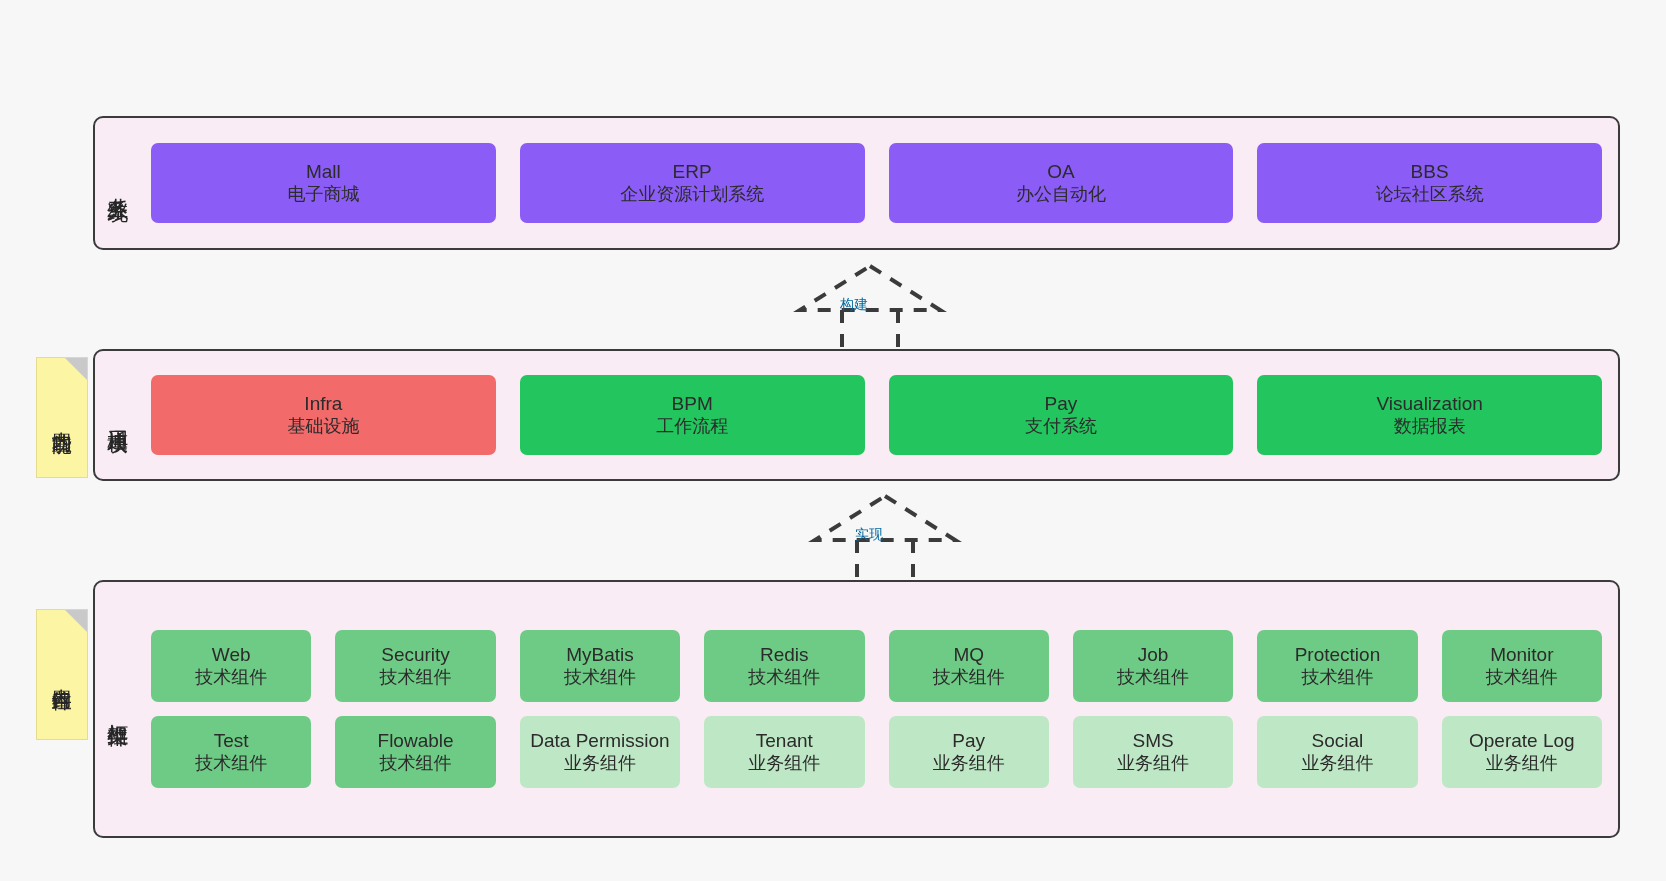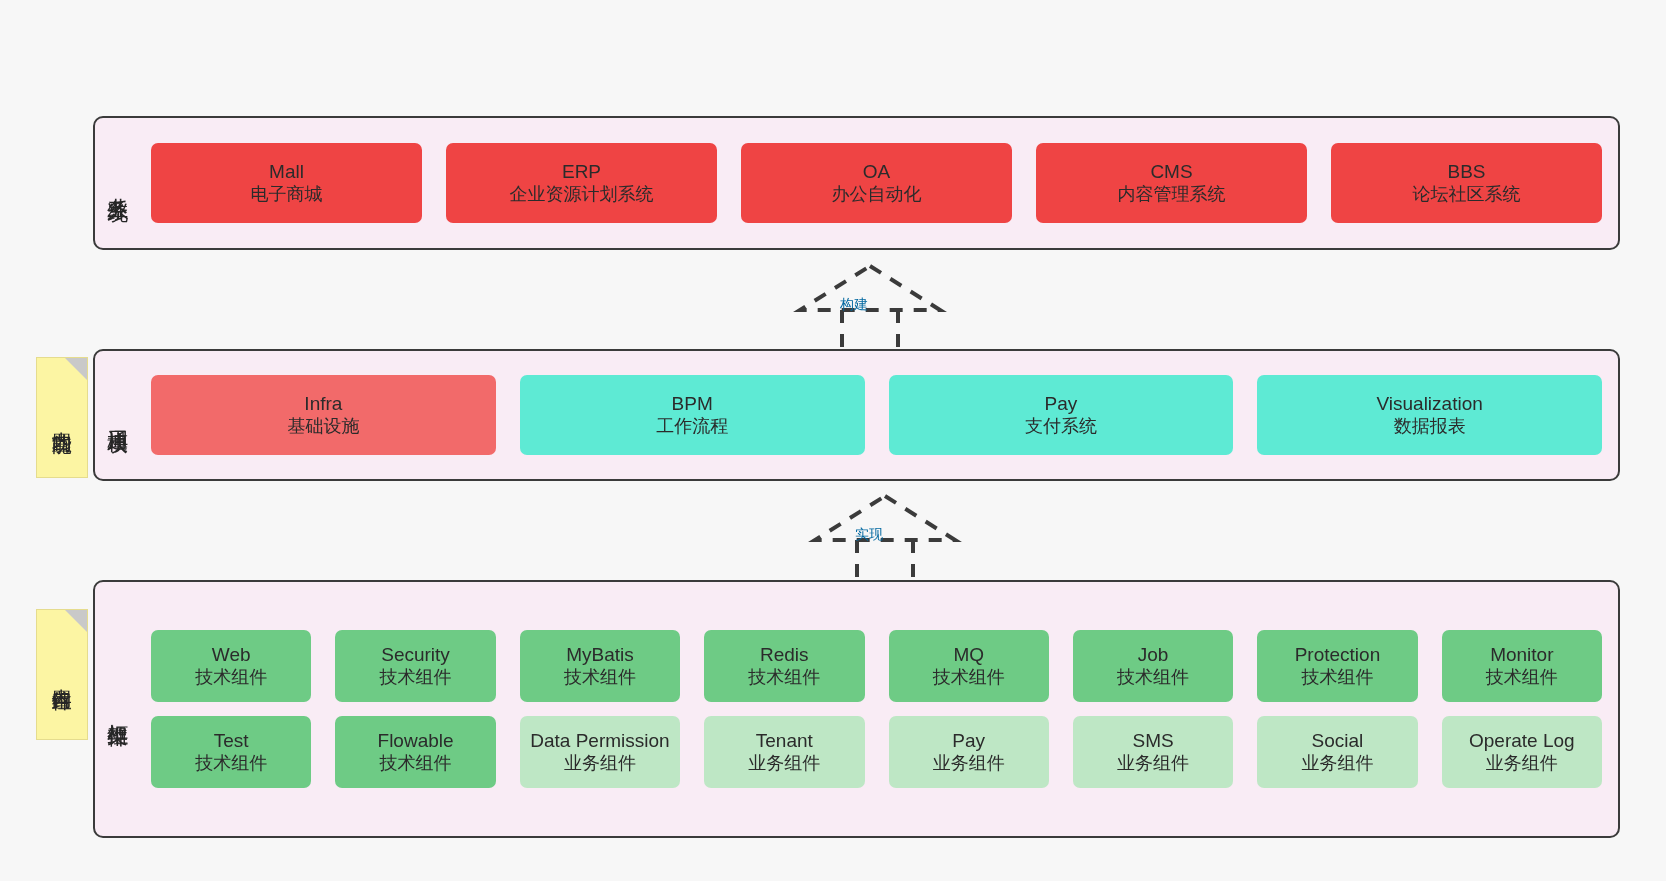--- a/index.html
+++ b/index.html
@@ -84,23 +84,23 @@
   .card .c-en.wrap { white-space: normal; }
   .card .c-cn {
     font-size: 18px;
     white-space: nowrap;
   }
 
   .h-tall { height: 80px; }
   .h-mid  { height: 72px; }
 
   
-  .blue        { background: #ef4444; }
+  .blue        { background: #8b5cf6; }
   .red-strong  { background: #f26a6a; }
-  .red-light   { background: #5eead4; }
+  .red-light   { background: #22c55e; }
   .green-strong{ background: #6ecb85; }
   .green-light { background: #bee7c5; }
 
   
   .note {
     position: absolute;
     background: #fcf5a3;
     border: 1px solid #e5dc8e;
     box-sizing: border-box;
     display: flex;
@@ -151,24 +151,20 @@
         </div>
         <div class="card blue h-tall">
           <span class="c-en">ERP</span>
           <span class="c-cn">企业资源计划系统</span>
         </div>
         <div class="card blue h-tall">
           <span class="c-en">OA</span>
           <span class="c-cn">办公自动化</span>
         </div>
         <div class="card blue h-tall">
-          <span class="c-en">CMS</span>
-          <span class="c-cn">内容管理系统</span>
-        </div>
-        <div class="card blue h-tall">
           <span class="c-en">BBS</span>
           <span class="c-cn">论坛社区系统</span>
         </div>
       </div>
     </div>
   </div>
 
   <div class="arrow" style="left:795px; top:262px;">
     <svg width="160" height="92" viewBox="0 0 160 92">
 

